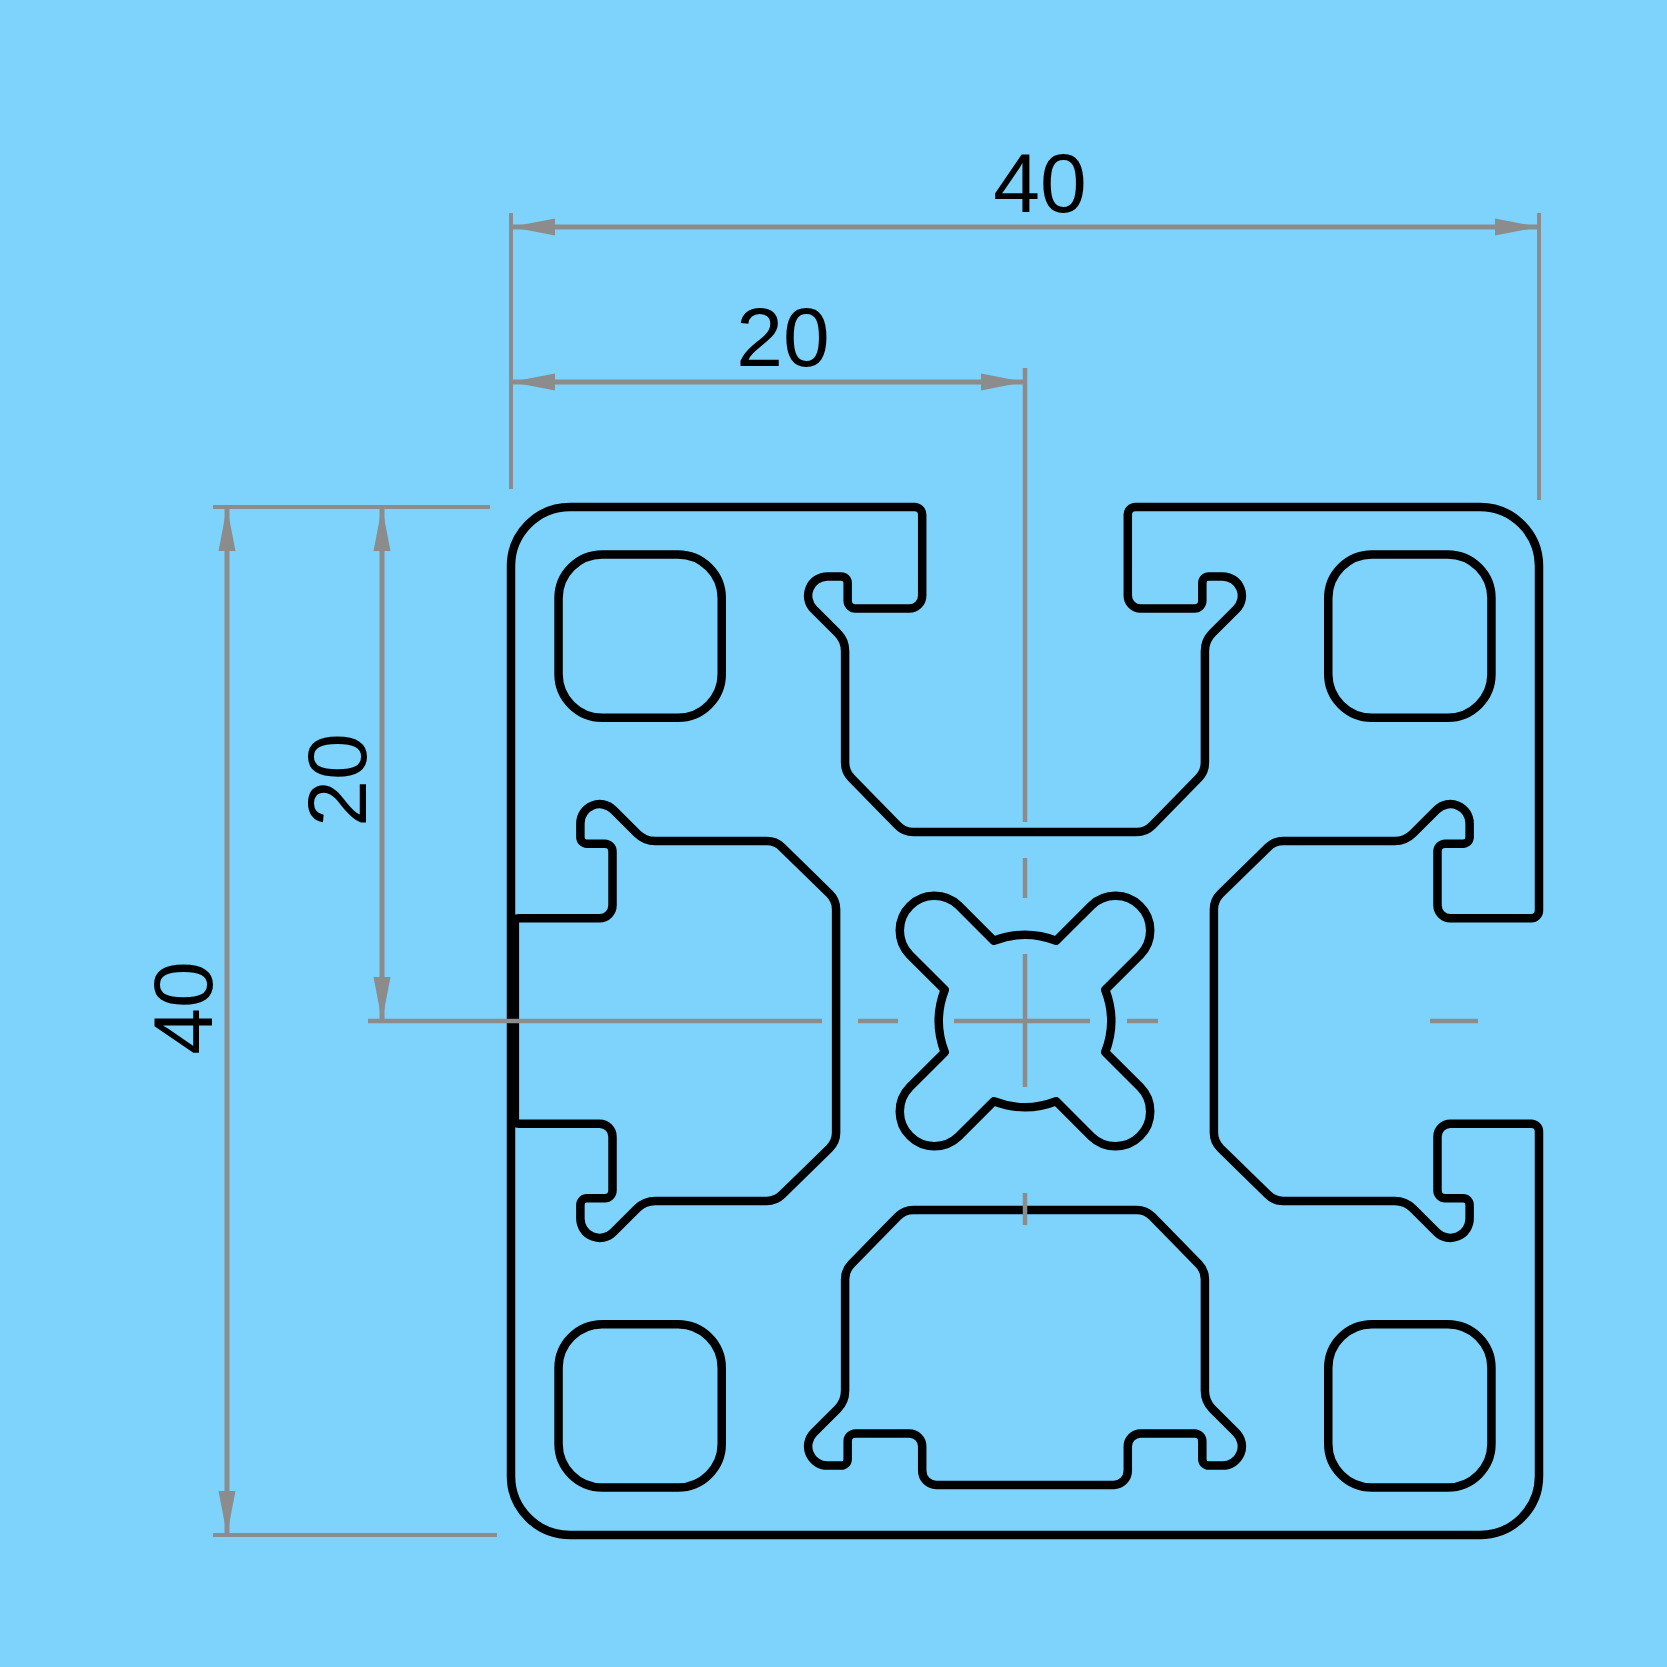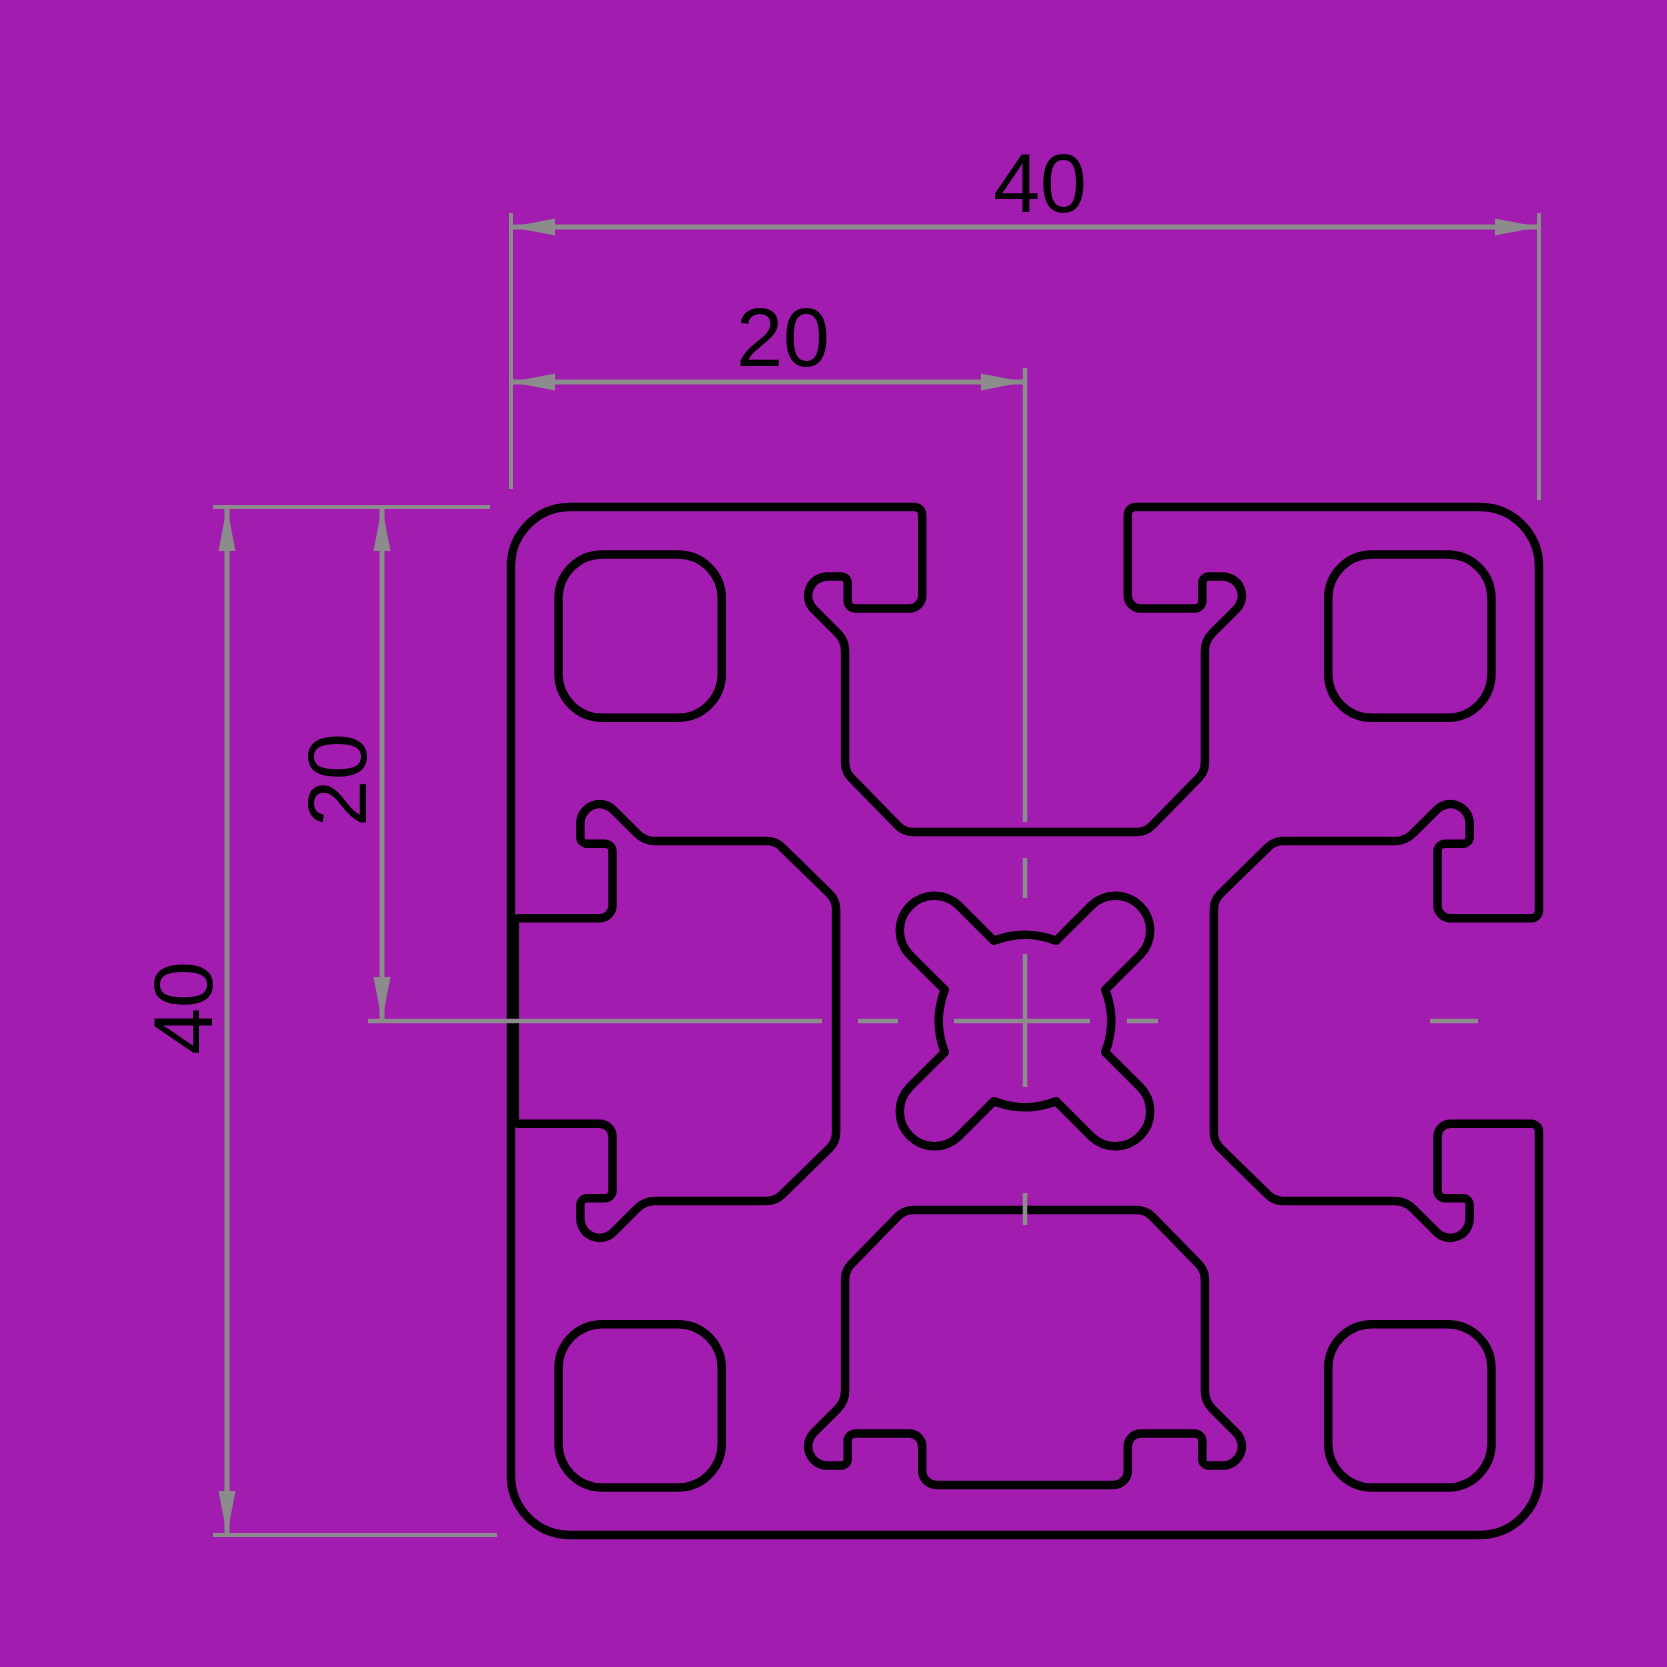--- a/index.html
+++ b/index.html
@@ -1,16 +1,16 @@
 <!DOCTYPE html>
 <html><head>
 <meta charset="utf-8">
 <style>
   html,body{margin:0;padding:0;background:#ffffff;}
-  .stage{width:1667px;height:1667px;position:relative;background:#a21caf;overflow:hidden;}
+  .stage{width:1667px;height:1667px;position:relative;background:#7dd3fc;overflow:hidden;}
   svg{display:block;}
   text{font-family:"Liberation Sans","DejaVu Sans",sans-serif;}
 </style>
 </head>
 <body>
 
 <div class="stage">
 <svg width="1667" height="1667" viewBox="0 0 1667 1667">
 
   <g id="profileG" transform="translate(511,507) scale(25.7)" fill="none" stroke="#000000" stroke-width="0.331" stroke-linejoin="round" stroke-linecap="round">

